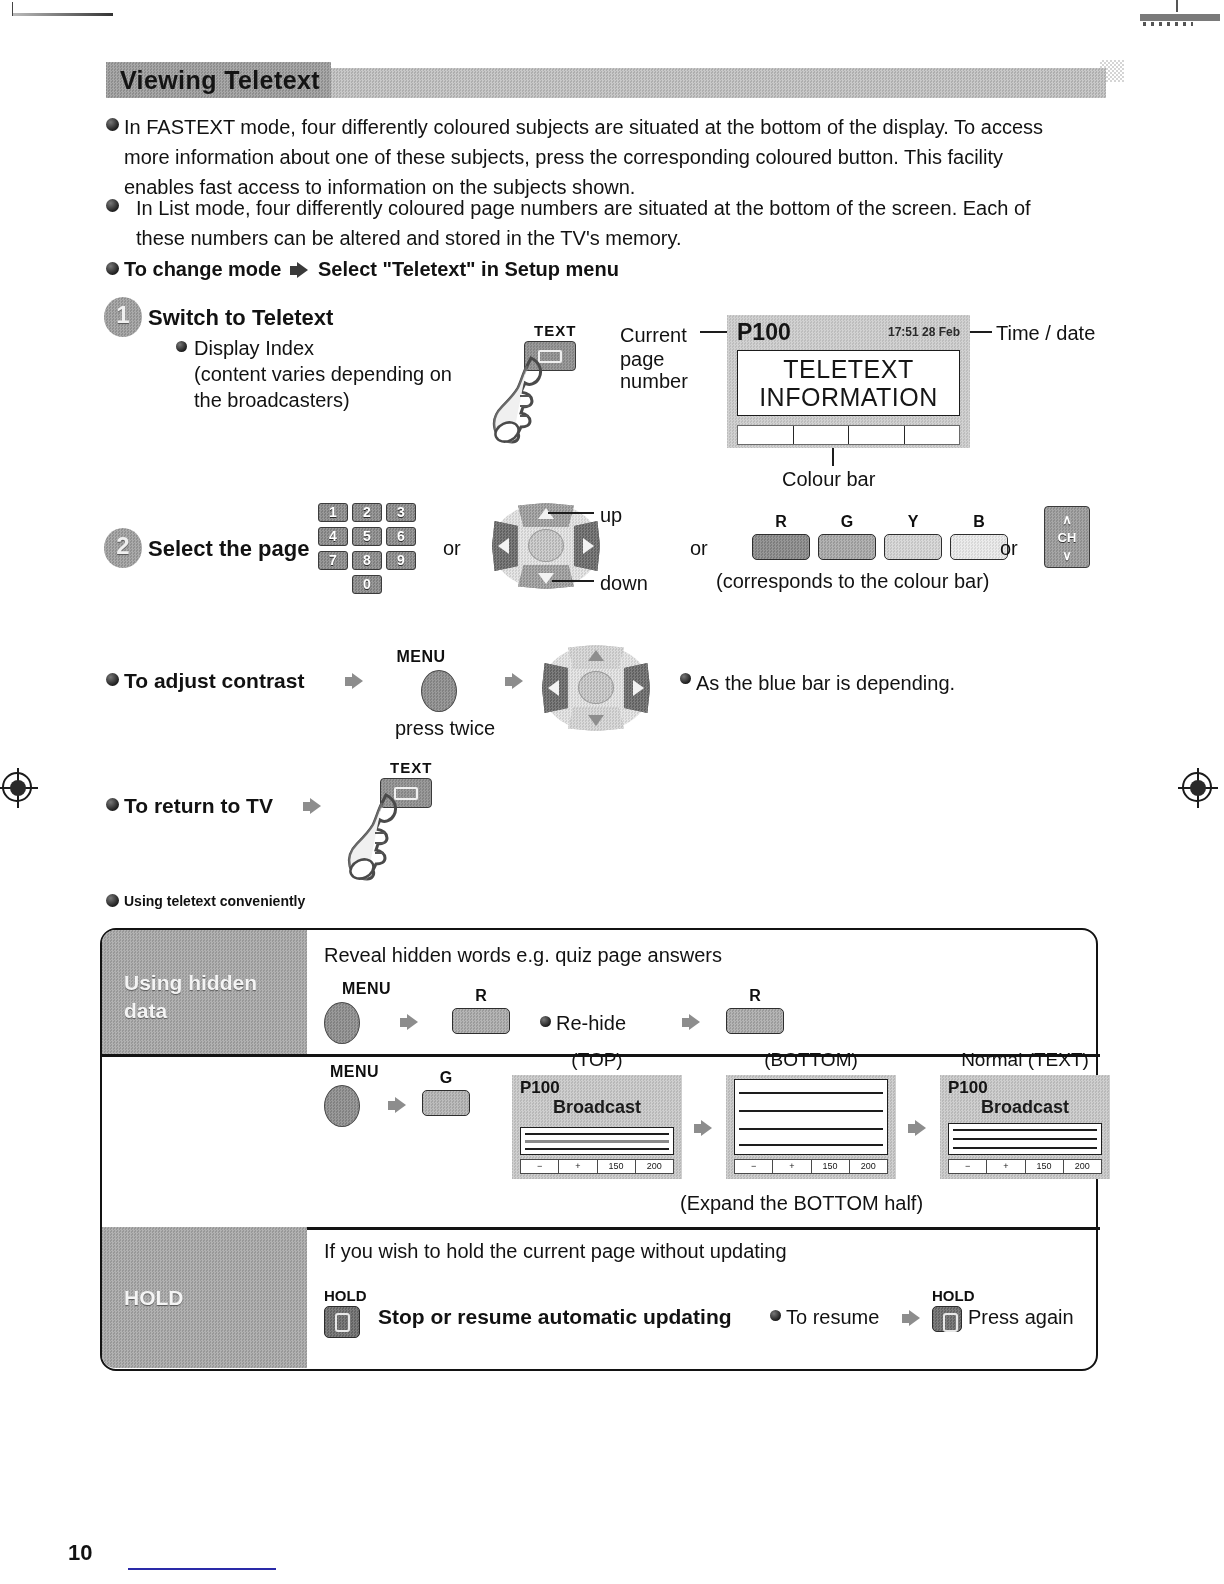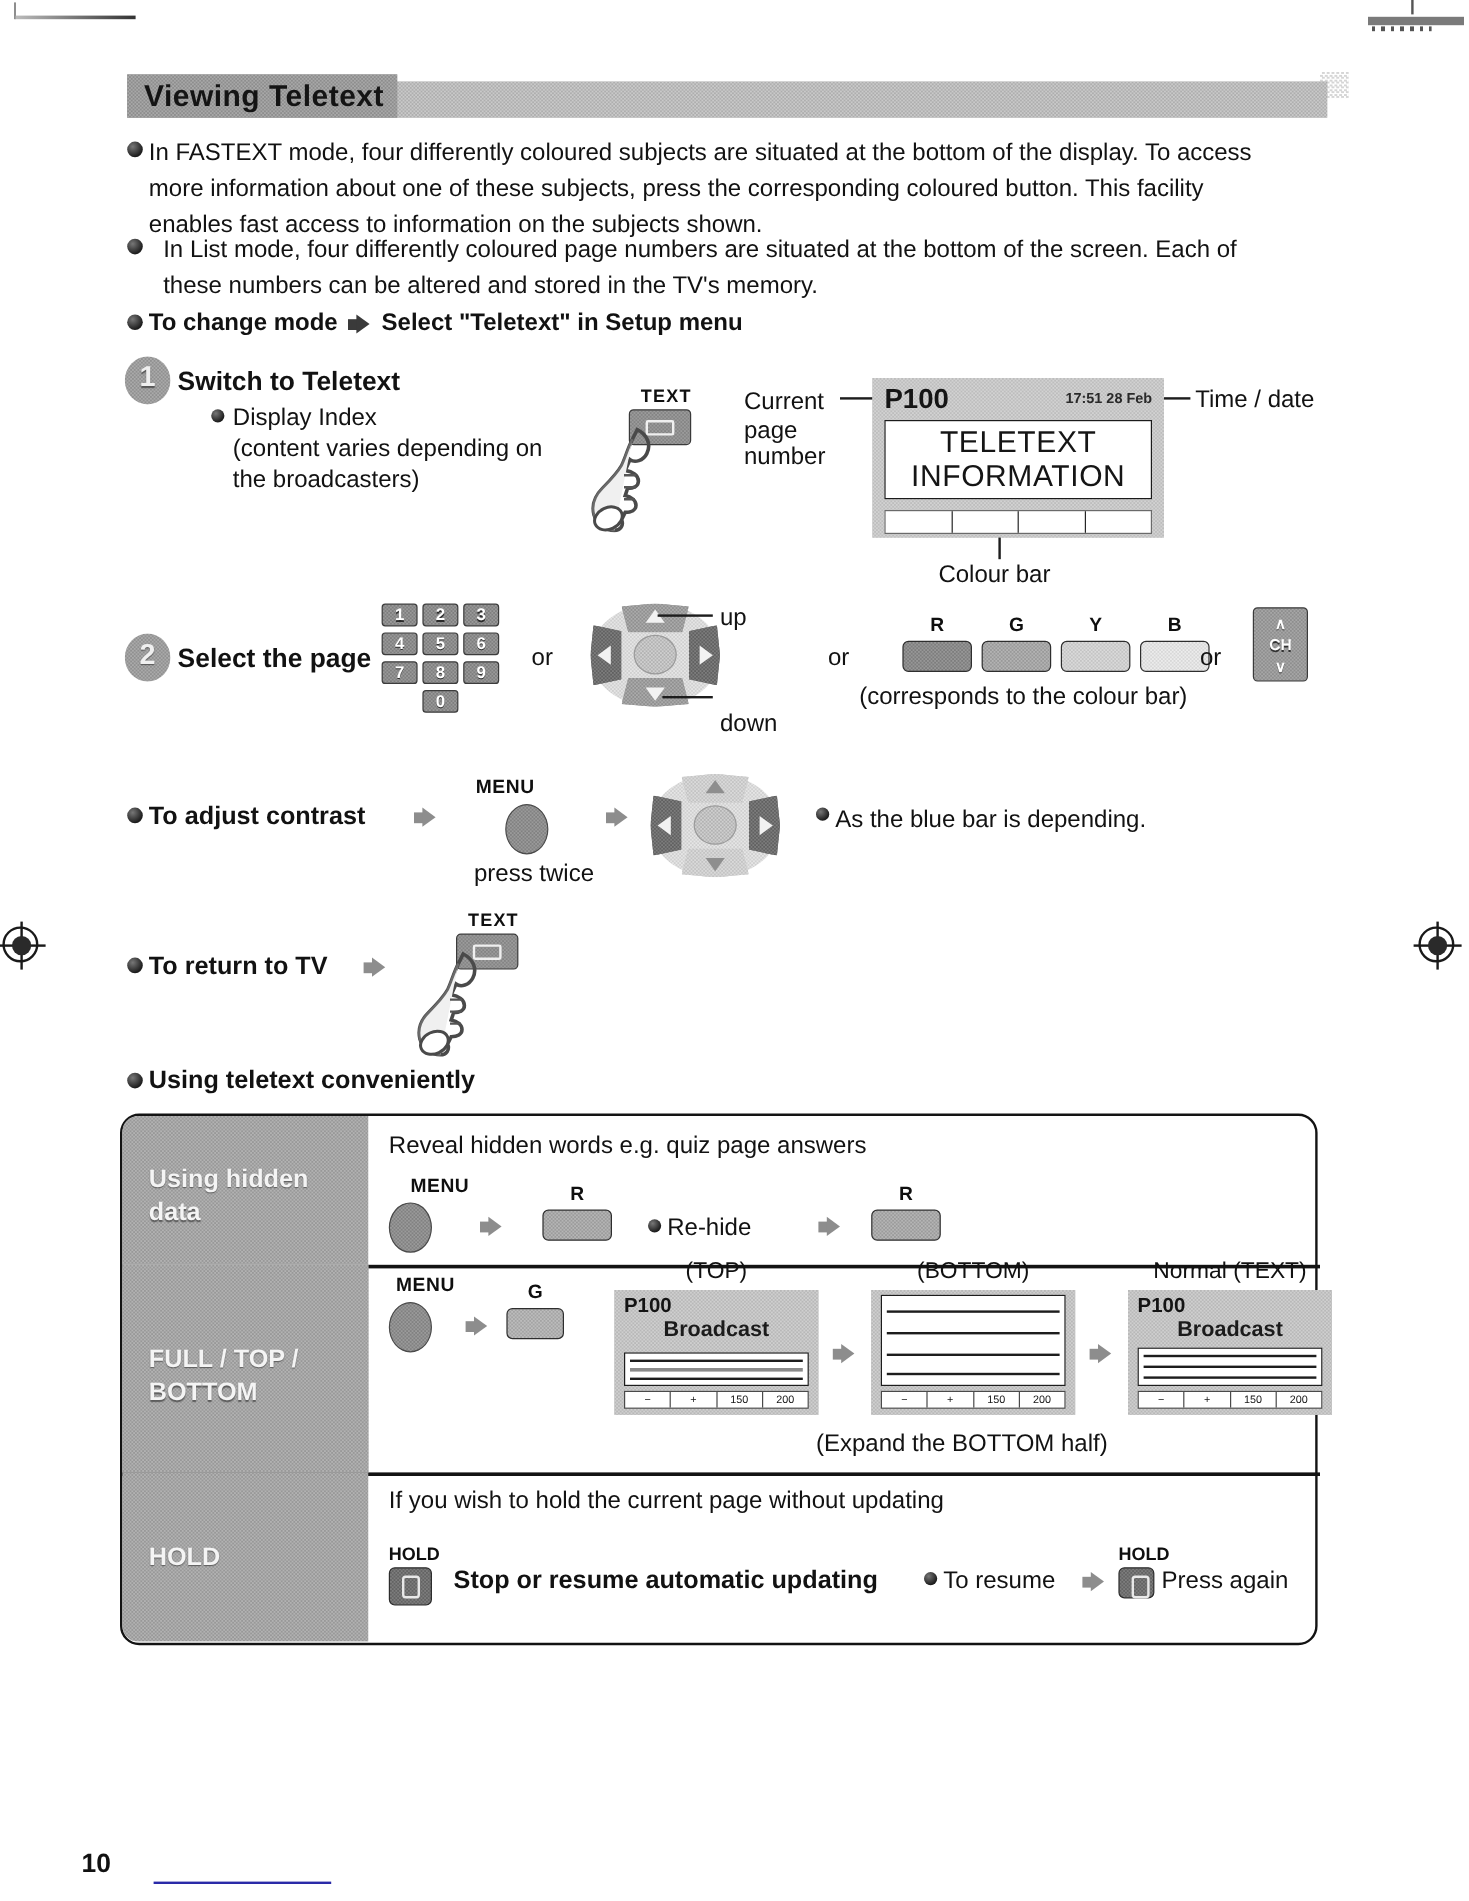--- a/index.html
+++ b/index.html
@@ -335,21 +335,21 @@
     <div class="pad seg-r"></div>
     <div class="tri au"></div>
     <div class="tri ad"></div>
     <div class="tri al"></div>
     <div class="tri ar"></div>
     <div class="ctr"></div>
   </div>
   <div class="leader" style="left:548px;top:512px;width:46px;height:2px;"></div>
   <div class="txt" style="left:600px;top:500px;">up</div>
   <div class="leader" style="left:552px;top:580px;width:42px;height:2px;"></div>
-  <div class="txt" style="left:600px;top:568px;margin-top:20px;">down</div>
+  <div class="txt" style="left:600px;top:568px;">down</div>
 
   <div class="txt" style="left:690px;top:533px;">or</div>
 
   <div class="cbtn" style="left:752px;top:534px;background:#8a8a8a;background-image:repeating-conic-gradient(#979797 0 25%,#7d7d7d 0 50%);background-size:3px 3px;">
     <div class="lbl">R</div>
   </div>
   <div class="cbtn" style="left:818px;top:534px;background:#a6a6a6;background-image:repeating-conic-gradient(#b3b3b3 0 25%,#999 0 50%);background-size:3px 3px;">
     <div class="lbl">G</div>
   </div>
   <div class="cbtn" style="left:884px;top:534px;background:#cfcfcf;background-image:repeating-conic-gradient(#dadada 0 25%,#c4c4c4 0 50%);background-size:3px 3px;">
@@ -419,34 +419,30 @@
                C6 69 9 61 15 55 C21 49 27 43 31 36
                C34 30 36 22 40 14 Z" fill="none" stroke="#4a4a4a" stroke-width="3"></path>
       <path d="M40 14 C36 22 34 30 31 36 C27 43 21 49 15 55
                C9 61 6 69 8 77 C10 84 17 90 25 90" fill="#f0f0f0" stroke="#6a6a6a" stroke-width="2"></path>
       <ellipse cx="20" cy="80" rx="12" ry="9" fill="#fff" stroke="#4a4a4a" stroke-width="2.5" transform="rotate(-25 20 80)"></ellipse>
       <path d="M33 44 h10 M33 54 h10 M33 64 h9" stroke="#555" stroke-width="2"></path>
     </svg>
   </div>
 
   <div class="bullet" style="left:106px;top:894px;"></div>
-  <div class="txt b" style="left:124px;top:886px;font-size:21px;">Using teletext conveniently</div>
+  <div class="txt b" style="left:124px;top:886px;font-size:14px;">Using teletext conveniently</div>
 
   <div class="tbl">
 
     <div class="rowline" style="top:124px;"></div>
     <div class="rowline" style="top:297px;"></div>
 
     <div class="lcol first" style="top:0;height:124px;">
       <span style="top:40px;">Using hidden</span>
       <span style="top:68px;">data</span>
-    </div>
-    <div class="lcol" style="top:124px;height:173px;">
-      <span style="top:66px;">FULL / TOP /</span>
-      <span style="top:94px;">BOTTOM</span>
     </div>
     <div class="lcol last" style="top:297px;height:141px;">
       <span style="top:58px;">HOLD</span>
     </div>
 
     <div class="txt" style="left:222px;top:10px;">Reveal hidden words e.g. quiz page answers</div>
     <div class="menubtn" style="left:222px;top:72px;">
       <div class="cap" style="left:18px;transform:none;">MENU</div>
       <div class="dot"></div>
     </div>

